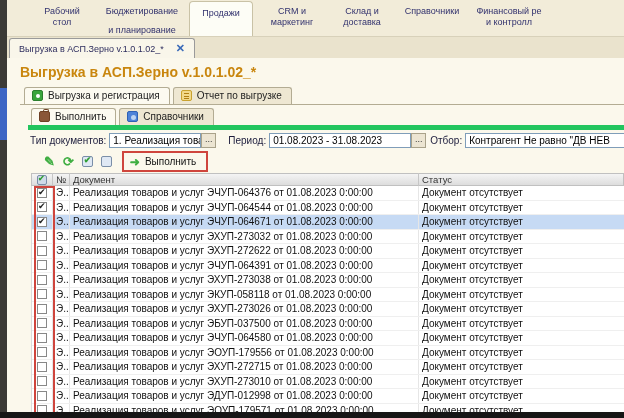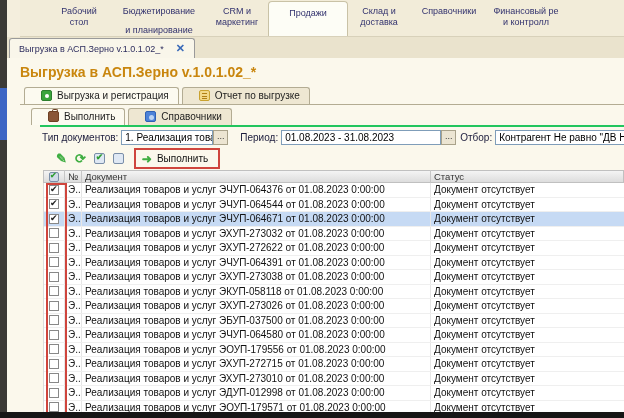--- a/index.html
+++ b/index.html
@@ -7,21 +7,21 @@
     width:624px;height:418px;position:relative;overflow:hidden;
     background:#f4eedd;font-family:"Liberation Sans",sans-serif;
     -webkit-font-smoothing:antialiased;
   }
   
   .left-edge{position:absolute;left:0;top:0;width:7px;height:418px;background:#3b3a36;z-index:5;}
   .left-edge-blue{position:absolute;left:0;top:88px;width:7px;height:52px;background:#3d66c4;z-index:6;}
   .bottom-edge{position:absolute;left:0;bottom:0;width:624px;height:6px;background:#161616;z-index:50;}
 
   
-  .menubar{position:absolute;left:20px;top:0;right:0;height:37px;background:#f2ecd9;
+  .menubar{position:absolute;left:3px;top:0;right:0;height:37px;background:#f2ecd9;
     border-bottom:1px solid #d8d1ba;display:flex;align-items:stretch;padding-left:26px;box-sizing:border-box;}
   .menu-item{display:flex;flex-direction:column;align-items:center;padding-top:6px;
     font-size:9px;line-height:11px;color:#32326e;white-space:nowrap;overflow:hidden;cursor:default;}
   .menu-item:nth-child(1){width:66px;}
   .menu-item:nth-child(2){width:94px;gap:8px;}
   .menu-item:nth-child(3){width:62px;}
   .menu-item:nth-child(4){width:78px;}
   .menu-item:nth-child(5){width:62px;}
   .menu-item:nth-child(6){width:78px;gap:16px;}
   .menu-item:nth-child(7){width:76px;}
@@ -38,25 +38,25 @@
 
   
   .content{position:absolute;left:7px;top:58px;right:0;bottom:6px;background:#fbf8ec;
     padding-left:13px;box-sizing:border-box;}
   .page-title{height:26px;box-sizing:border-box;padding-top:6px;
     color:#c9860e;font-weight:bold;font-size:14px;}
 
   .outer-tabs{display:flex;gap:3px;padding-left:4px;height:20px;align-items:flex-end;}
   .tab{display:flex;align-items:center;gap:5px;font-size:10px;color:#1d1d1d;
     background:#eee7d2;border:1px solid #b3ac93;border-bottom:none;
-    border-radius:3px 3px 0 0;padding:2px 9px 3px 16px;position:relative;white-space:nowrap;}
+    border-radius:3px 3px 0 0;padding:2px 9px 3px 7px;position:relative;white-space:nowrap;}
   .tab.active{background:#fcfaf0;z-index:2;}
   .outer-body{border-top:1px solid #b3ac93;}
   .inner-tabs{display:flex;gap:3px;padding-left:11px;height:20px;align-items:flex-end;padding-top:0;}
-  .inner-body{border-top:2px solid #22c55e;margin-left:20px;}
+  .inner-body{border-top:5px solid #22c55e;margin-left:8px;}
 
   
   .sq-icon{display:inline-block;width:11px;height:11px;border-radius:2px;position:relative;flex:0 0 auto;}
   .icon-green{background:#3aa53c;border:1px solid #2c7f2e;box-sizing:border-box;}
   .icon-green::after,.icon-red::after{content:"";position:absolute;left:3px;top:3px;width:4px;height:4px;
     border-radius:50%;background:#fff;}
   .icon-orange{background:#f2d98a;border:1px solid #c9a22f;box-sizing:border-box;}
   .icon-orange::after{content:"";position:absolute;left:2px;top:2px;right:2px;height:1px;
     background:#b07f14;box-shadow:0 3px 0 #b07f14,0 5px 0 #b07f14;}
   .icon-brown{background:#8a5638;border:1px solid #6e4024;box-sizing:border-box;}
@@ -68,21 +68,21 @@
   .icon-red{background:#c03a34;border:1px solid #992c27;box-sizing:border-box;}
 
   
   .filter-row{display:flex;align-items:center;height:20px;font-size:10px;color:#1c1c3c;
     padding-left:2px;overflow:hidden;white-space:nowrap;}
   .filter-row .lbl{margin-right:3px;}
   .fld{background:#fff;border:1px solid #7f9db9;height:15px;box-sizing:border-box;
     display:flex;align-items:center;padding:0 3px;font-size:10px;color:#000;
     white-space:nowrap;overflow:hidden;flex:0 0 auto;}
   .fld-doctype{width:92px;}
-  .fld-period{width:160px;}
+  .fld-period{width:142px;}
   .fld-filter{width:176px;}
   .btn-ellipsis{width:15px;height:15px;box-sizing:border-box;background:#ece5d2;
     border:1px solid #a9a28a;font-size:9px;line-height:11px;text-align:center;color:#333;
     margin-right:12px;flex:0 0 auto;}
   .btn-ellipsis.last{margin-right:4px;}
 
   
   .toolbar{display:flex;align-items:center;height:23px;padding-left:16px;}
   .tool-glyph{font-size:13px;line-height:13px;color:#3fae42;font-weight:bold;margin-right:8px;}
   .tool-box{display:inline-block;width:11px;height:11px;background:#dfe8f4;border:1px solid #7a8ea8;
@@ -130,27 +130,27 @@
 
 <div class="menubar">
   <div class="menu-item">
     <span>Рабочий</span>
     <span>стол</span>
   </div>
   <div class="menu-item">
     <span>Бюджетирование</span>
     <span>и планирование</span>
   </div>
-  <div class="menu-item">
-    <span>CRM и</span>
-    <span>маркетинг</span>
-  </div>
   <div class="menu-item active">
     <span>Продажи</span>
     <span></span>
+  </div>
+  <div class="menu-item">
+    <span>CRM и</span>
+    <span>маркетинг</span>
   </div>
   <div class="menu-item">
     <span>Склад и</span>
     <span>доставка</span>
   </div>
   <div class="menu-item">
     <span>Справочники</span>
     <span></span>
   </div>
   <div class="menu-item">

